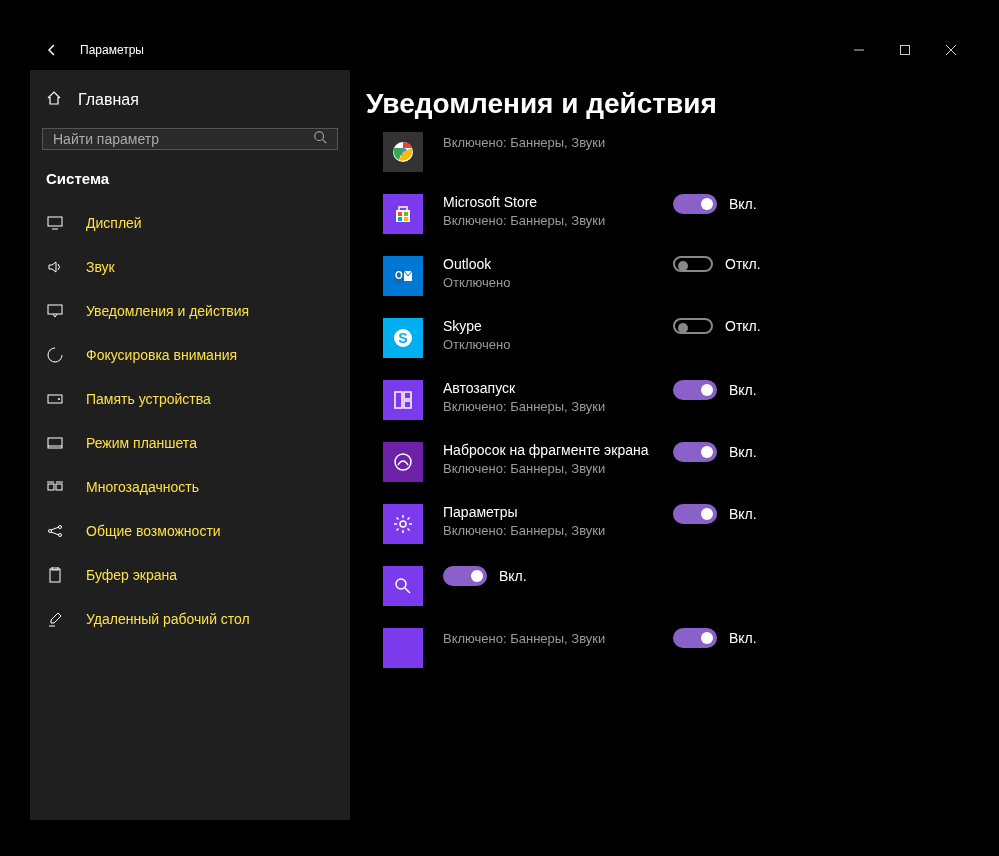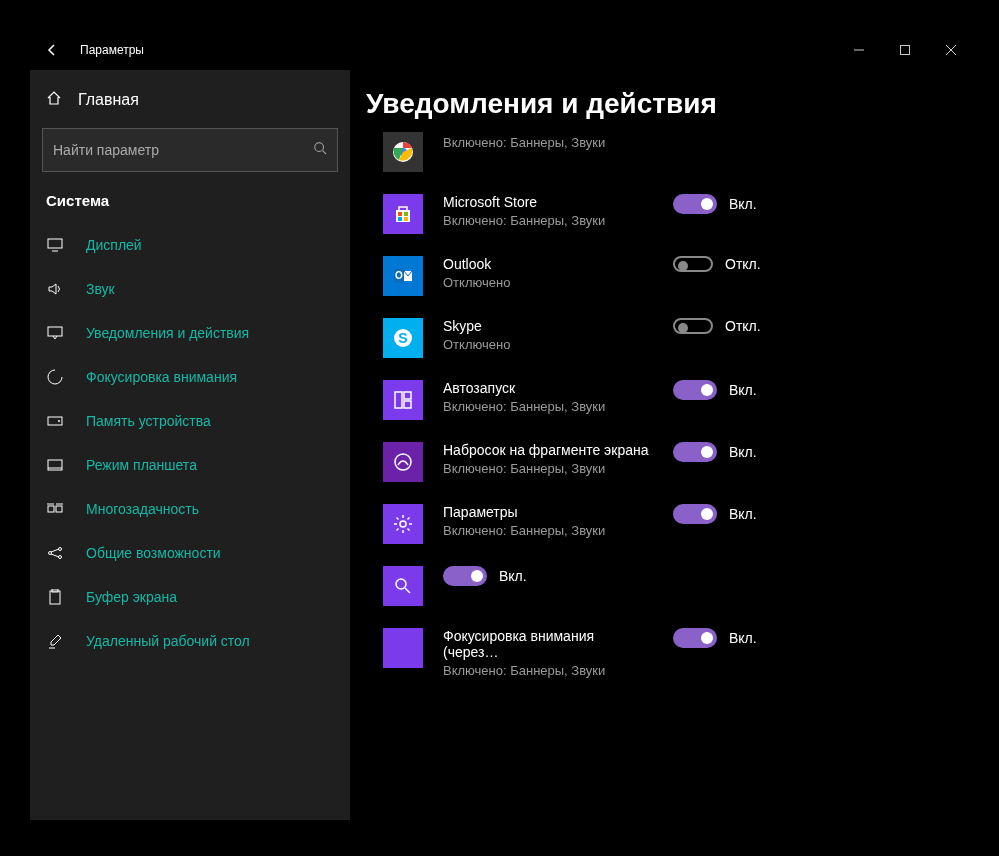--- a/index.html
+++ b/index.html
@@ -50,42 +50,42 @@
   }
   .home-row {
     display: flex; align-items: center;
     padding: 10px 16px;
     gap: 16px;
     cursor: pointer;
     font-size: 16px;
   }
   .searchbox {
     margin: 8px 12px 14px 12px;
-    height: 44px;
+    height: 22px;
     border: 1px solid #555;
     background: #2a2a2a;
     display: flex; align-items: center;
     padding: 0 10px;
   }
   .searchbox input {
     flex: 1; background: transparent; border: none; outline: none;
     color: #ccc; font-size: 14px;
   }
   .searchbox input::placeholder { color: #aaa; }
   .section-title {
     padding: 6px 16px 14px 16px;
     font-weight: 600; font-size: 15px;
   }
   .nav-item {
     display: flex; align-items: center;
     padding: 14px 16px;
     gap: 22px;
     cursor: pointer;
     font-size: 14px;
-    color: #14b8a6;
+    color: #fde047;
   }
   .nav-item .icon-wrap { width: 18px; display:flex; justify-content:center; }
 
   .main {
     flex: 1; background: #000; color: #fff;
     padding: 18px 0 0 0;
     overflow: hidden;
   }
   .page-title {
     font-size: 28px; font-weight: 600;
@@ -436,21 +436,20 @@
             <div class="toggle on">
                 <div class="knob"></div>
               </div>
             <span class="toggle-label">Вкл.</span>
           </div>
         </div>
 
         <div class="app-row">
           <div class="app-icon bg-purple"></div>
           <div class="app-info">
-            <div class="app-name">Фокусировка внимания (через…</div>
             <div class="app-sub">Включено: Баннеры, Звуки</div>
           </div>
           <div class="toggle-col">
             <div class="toggle on">
                 <div class="knob"></div>
               </div>
             <span class="toggle-label">Вкл.</span>
           </div>
         </div>
 

